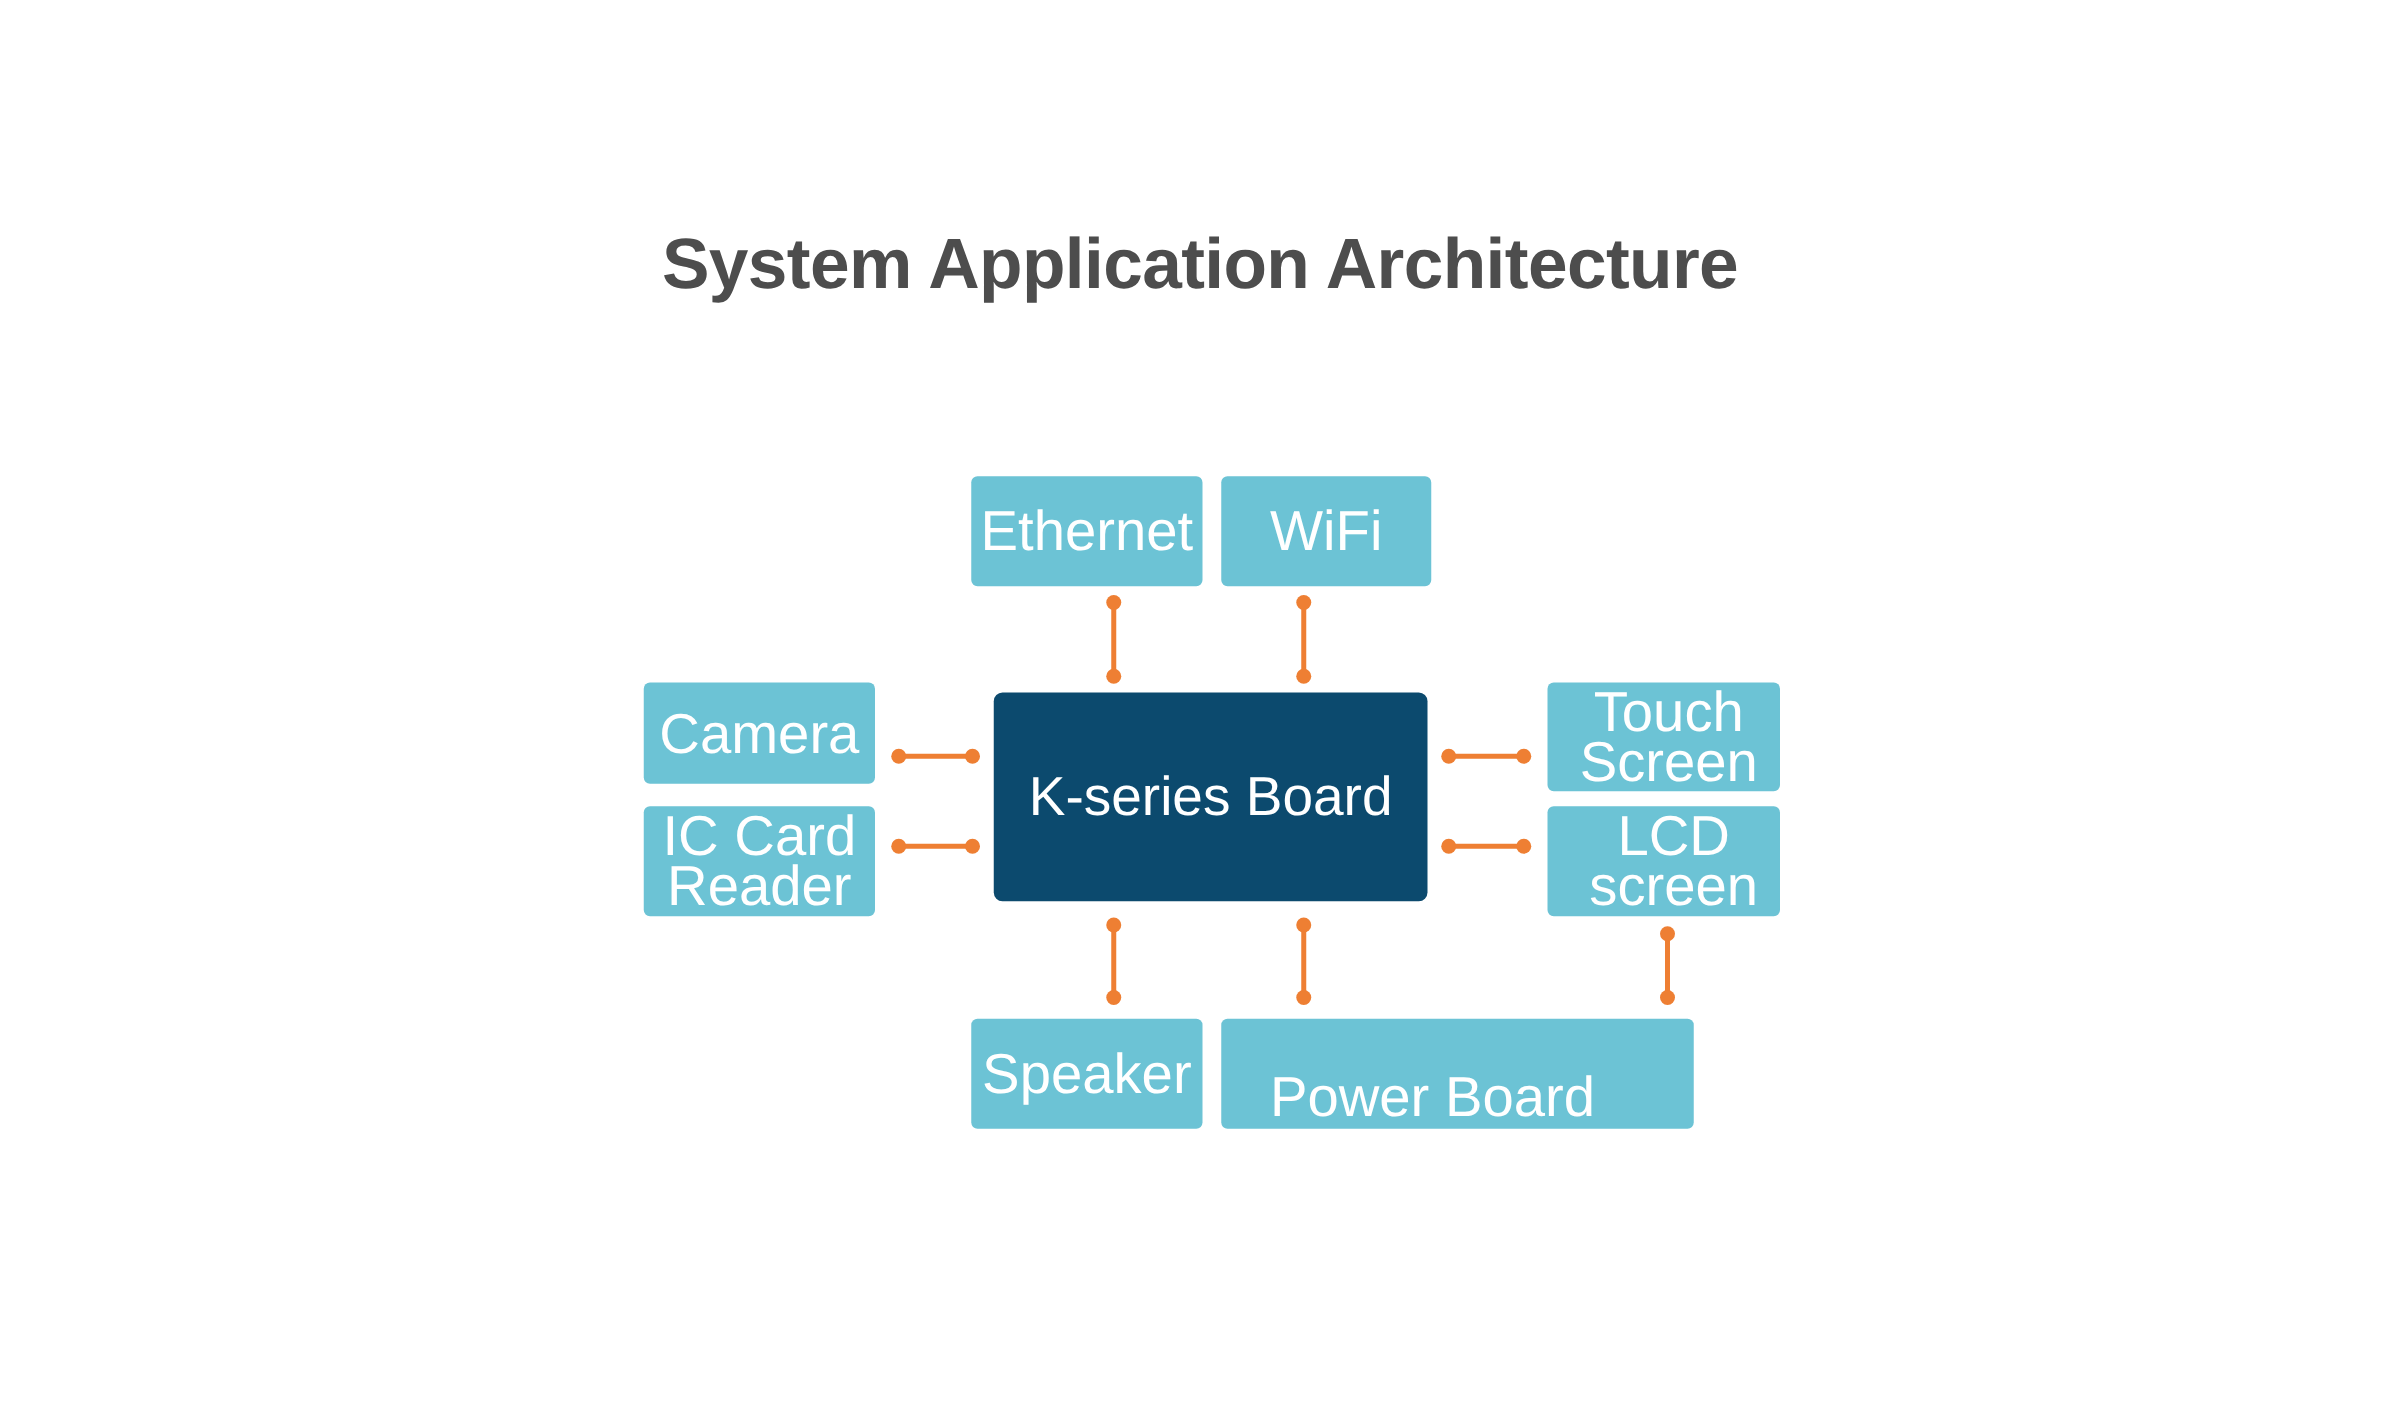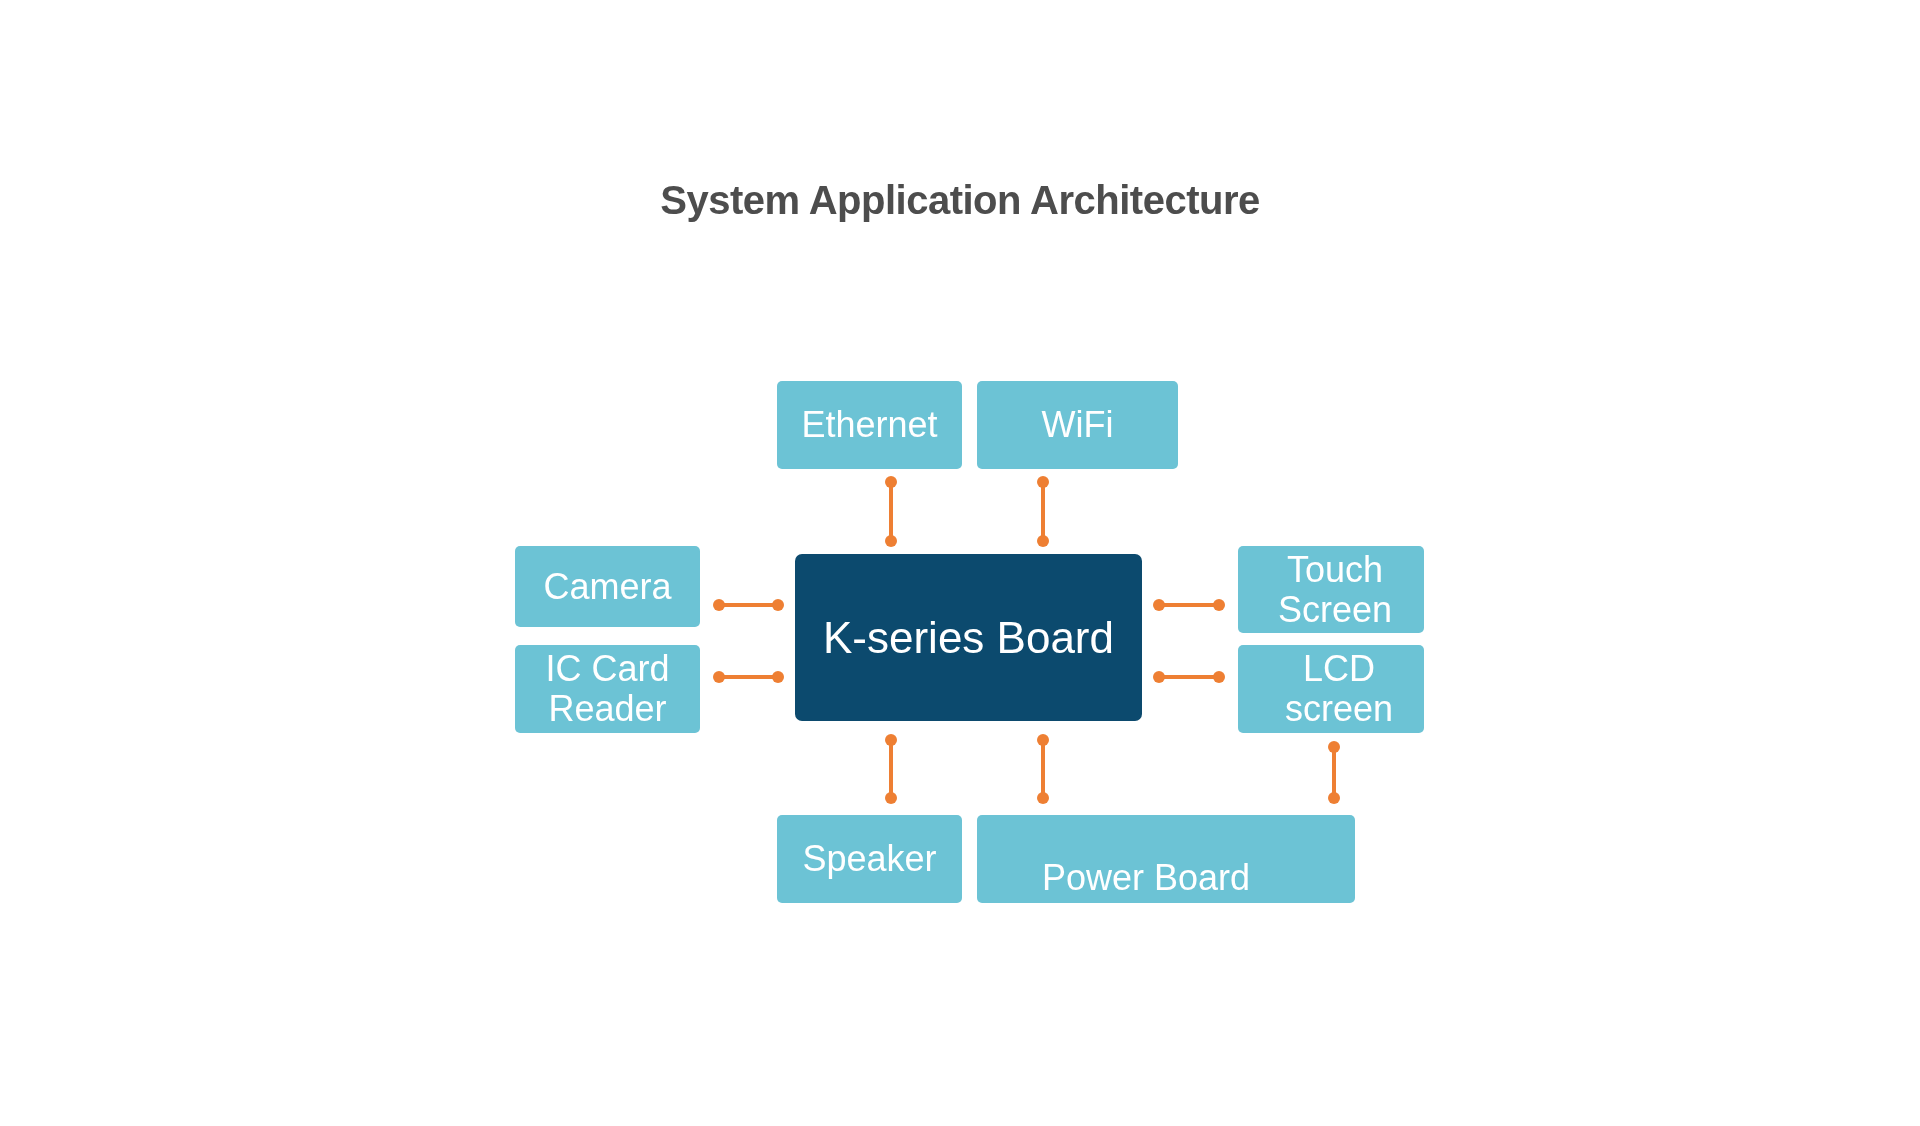--- a/index.html
+++ b/index.html
@@ -1,36 +1,36 @@
 <!DOCTYPE html>
 <html><head>
   <meta charset="utf-8">
   <style>
     html, body { margin: 0; padding: 0; background: #ffffff; }
     body { width: 1920px; height: 1126px; position: relative; overflow: hidden;
            font-family: "Liberation Sans", "DejaVu Sans", sans-serif; }
     .title { position: absolute; left: 0; width: 1920px; top: 178px; text-align: center;
-             font-size: 40px; font-weight: bold; color: #4d4d4d; letter-spacing: -0.5px; }
+             font-size: 57px; font-weight: bold; color: #4d4d4d; letter-spacing: -0.5px; }
     .box { position: absolute; background: #6cc3d5; color: #ffffff; border-radius: 5px;
            display: flex; align-items: center; justify-content: center; text-align: center;
-           font-size: 36px; line-height: 40px; box-sizing: border-box; padding: 0 6px;
+           font-size: 45px; line-height: 40px; box-sizing: border-box; padding: 0 6px;
            white-space: pre-line; }
     .box.main { background: #0c4a6e; font-size: 44px; border-radius: 7px; }
     .box.power span { position: relative; left: -20px; margin-top: 37px; }
     svg.links { position: absolute; left: 0; top: 0; width: 1920px; height: 1126px; pointer-events: none; }
   </style>
 </head>
 <body>
 
 <div class="title">System Application Architecture</div>
 
 <div class="box" style="left:777px; top:381px; width:185px; height:88px;">
   <span>Ethernet</span>
 </div>
-<div class="box" style="left:977px; top:381px; width:201px; height:88px;">
+<div class="box" style="left:977px; top:381px; width:168px; height:88px;">
   <span>WiFi</span>
 </div>
 <div class="box" style="left:515px; top:546px; width:185px; height:81px;">
   <span>Camera</span>
 </div>
 <div class="box" style="left:515px; top:645px; width:185px; height:88px;">
   <span>IC Card
 Reader</span>
 </div>
 <div class="box main" style="left:795px; top:554px; width:347px; height:167px;">

